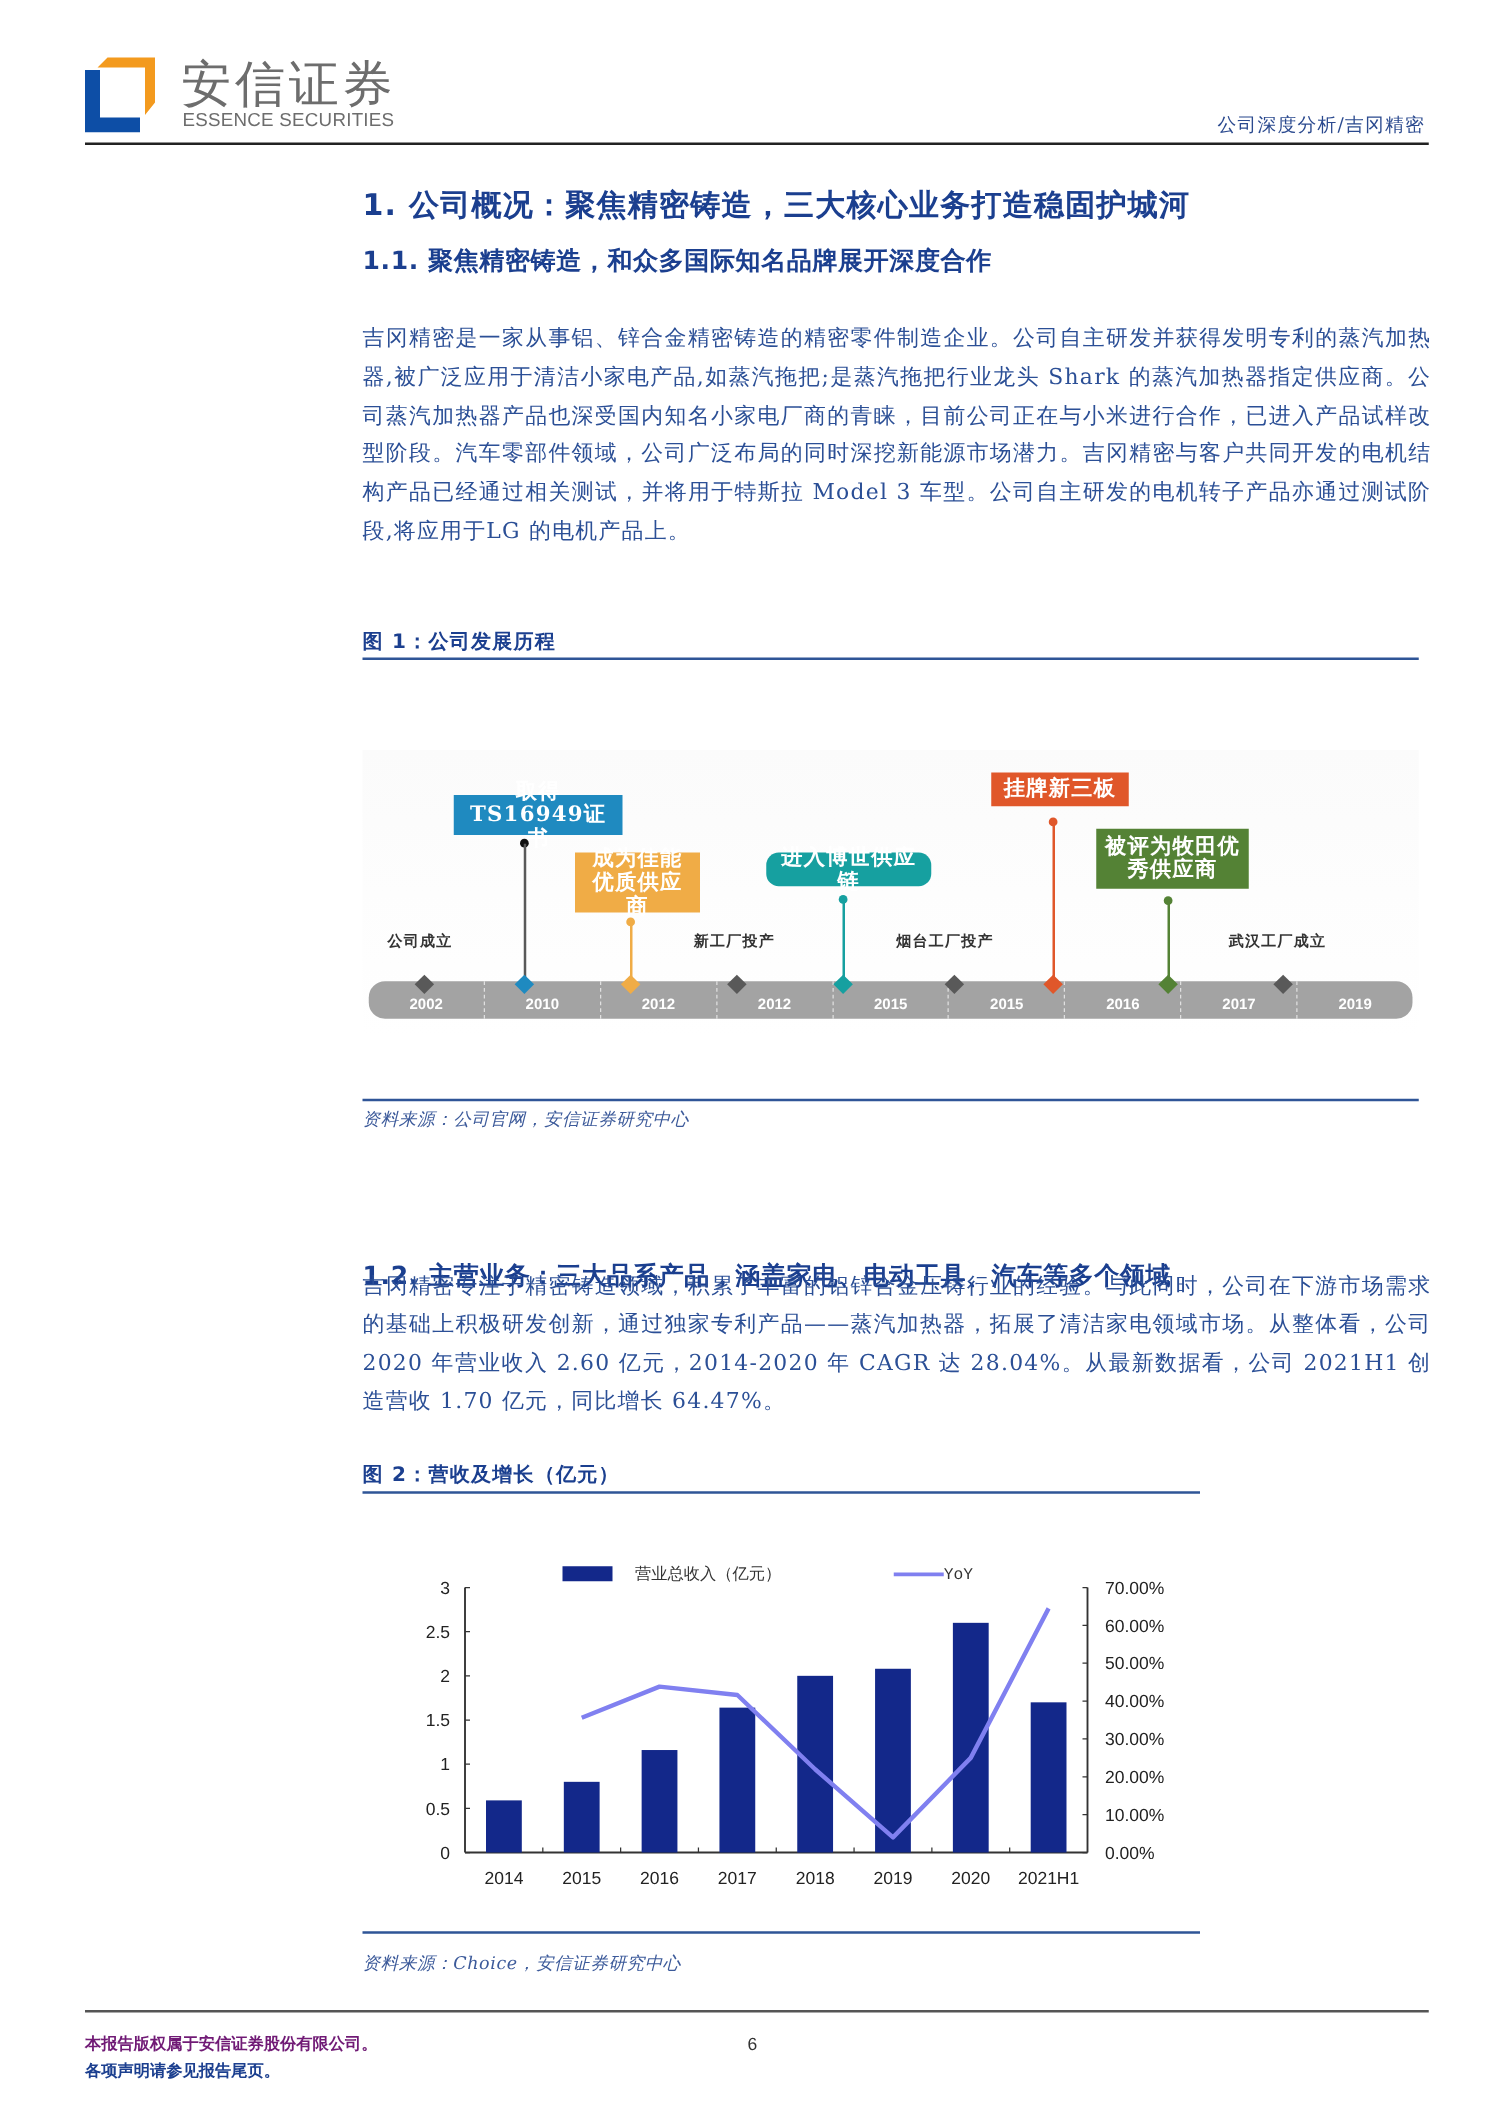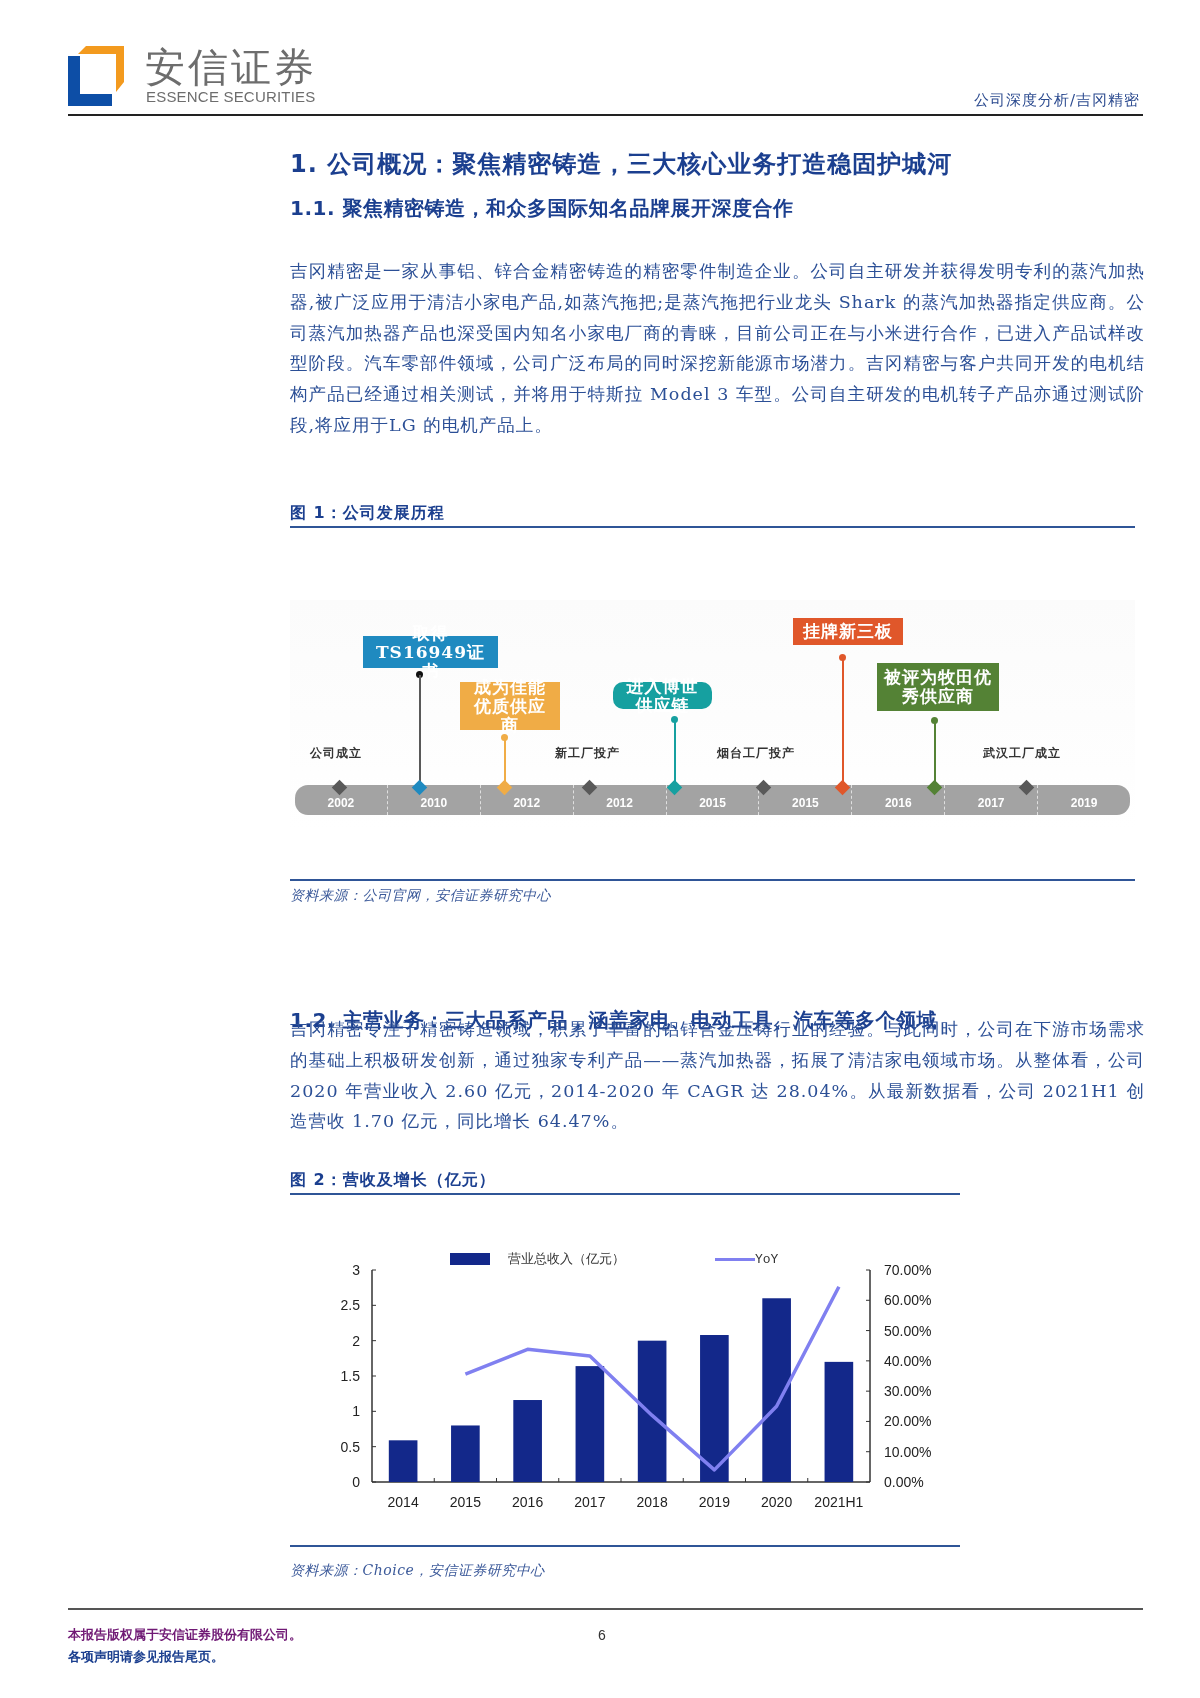--- a/index.html
+++ b/index.html
@@ -90,21 +90,21 @@
   <div class="tl-diamond" style="left:124px; background:#1f8ac0;"></div>
 
   <div class="tl-box" style="left:170px; top:82px; width:100px; height:48px; background:#f0ac46;">成为佳能优质供应商</div>
   <div class="tl-dot" style="left:211px; top:134px; background:#f0ac46;"></div>
   <div class="tl-stem" style="left:213.5px; top:138px; height:44px; background:#f0ac46;"></div>
   <div class="tl-diamond" style="left:209px; background:#f0ac46;"></div>
 
   <div class="tl-plain" style="left:265px; top:145px;">新工厂投产</div>
   <div class="tl-diamond" style="left:294px; background:#595959;"></div>
 
-  <div class="tl-box" style="left:323px; top:82px; width:99px; height:27px; background:#16a0a0;border-radius:10px;">进入博世供应链</div>
+  <div class="tl-box" style="left:323px; top:82px; width:132px; height:27px; background:#16a0a0;border-radius:10px;">进入博世供应链</div>
   <div class="tl-dot" style="left:381px; top:116px; background:#16a0a0;"></div>
   <div class="tl-stem" style="left:383.5px; top:120px; height:62px; background:#16a0a0;"></div>
   <div class="tl-diamond" style="left:379px; background:#16a0a0;"></div>
 
   <div class="tl-plain" style="left:427px; top:145px;">烟台工厂投产</div>
   <div class="tl-diamond" style="left:468px; background:#595959;"></div>
 
   <div class="tl-box" style="left:503px; top:18px; width:110px; height:27px; background:#e0572a;">挂牌新三板</div>
   <div class="tl-dot" style="left:549px; top:54px; background:#e0572a;"></div>
   <div class="tl-stem" style="left:551.5px; top:58px; height:124px; background:#e0572a;"></div>

